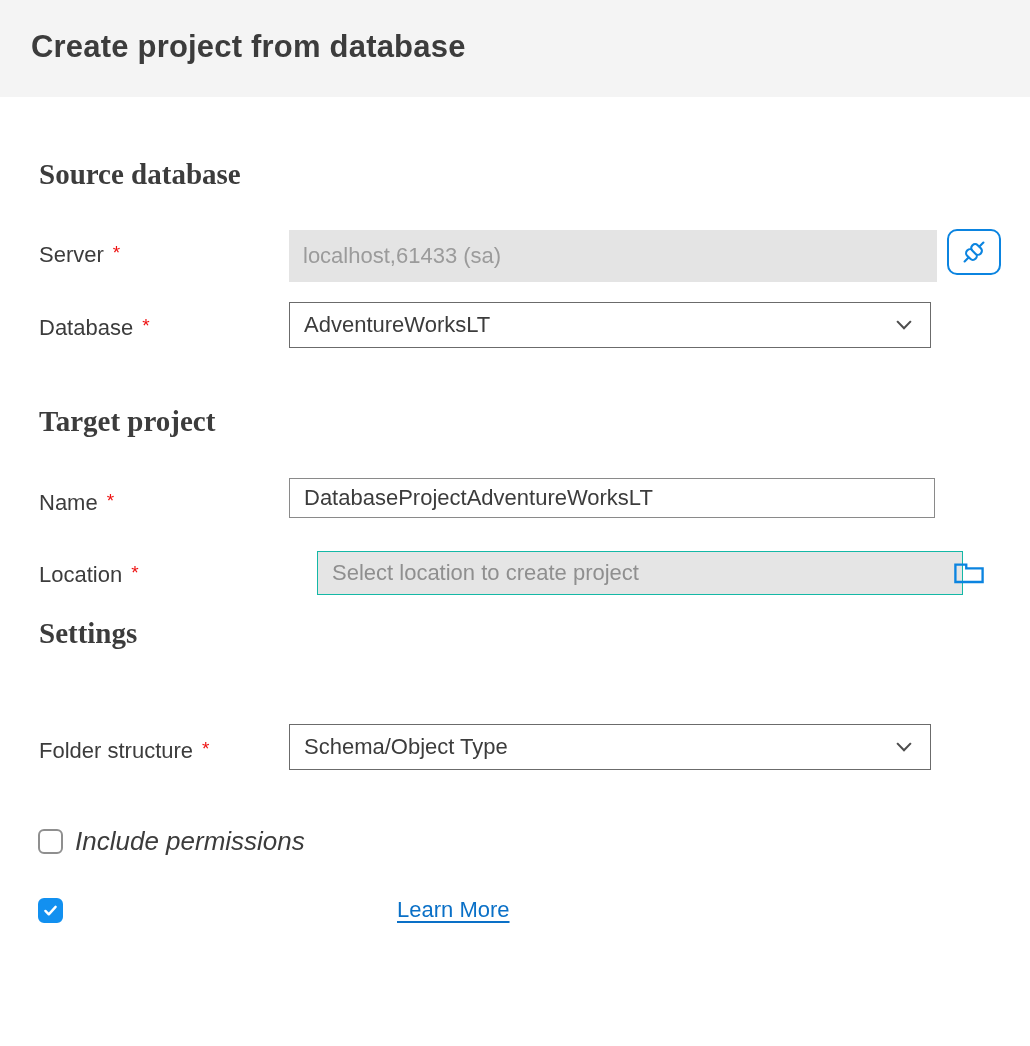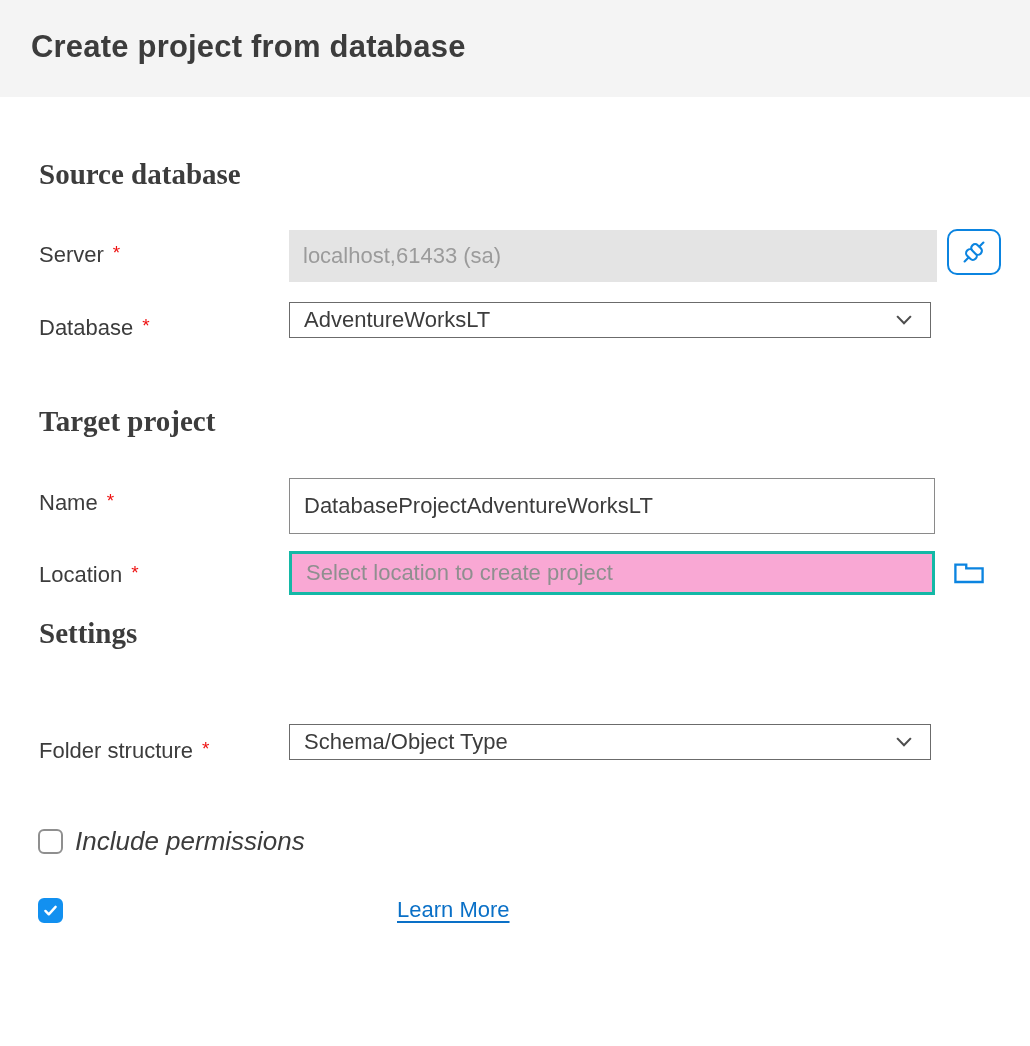--- a/index.html
+++ b/index.html
@@ -22,26 +22,26 @@
   .lbl-server{top:240px;}
   .lbl-database{top:313px;}
   .lbl-name{top:488px;}
   .lbl-location{top:560px;}
   .lbl-folder-structure{top:736px;}
 
   
   .tfield{position:absolute;left:289px;box-sizing:border-box;font-family:inherit;
           font-size:22px;color:#3c3c3c;padding:0 14px;outline:none;}
   .server-field{top:230px;width:648px;height:52px;background:#e4e4e4;border:none;color:#9b9b9b;}
-  .name-field{top:478px;width:646px;height:56px;background:#fff;border:1px solid #8a8a8a;}
-  .location-field{top:551px;width:646px;height:44px;background:#f9a8d4;border:3px solid #14b8a6;}
+  .name-field{top:478px;width:646px;height:40px;background:#fff;border:1px solid #8a8a8a;}
+  .location-field{top:551px;width:646px;height:44px;background:#e5e5e5;border:1px solid #14b8a6;margin-left:28px;}
   .location-field::placeholder{color:#8f8f8f;opacity:1;}
 
   
-  .combo{position:absolute;left:289px;width:642px;height:36px;box-sizing:border-box;background:#fff;
+  .combo{position:absolute;left:289px;width:642px;height:46px;box-sizing:border-box;background:#fff;
          border:1px solid #6b6b6b;display:flex;align-items:center;justify-content:space-between;
          padding:0 15px 0 14px;cursor:pointer;}
   .combo-database{top:302px;}
   .combo-folder{top:724px;}
   .combo .combo-value{font-size:22px;color:#3c3c3c;}
   .combo .chev{width:22px;height:22px;flex:0 0 auto;}
 
   
   .connect-btn{position:absolute;left:947px;top:229px;width:54px;height:46px;box-sizing:border-box;
                background:#fff;border:2px solid #0b84e0;border-radius:10px;cursor:pointer;

